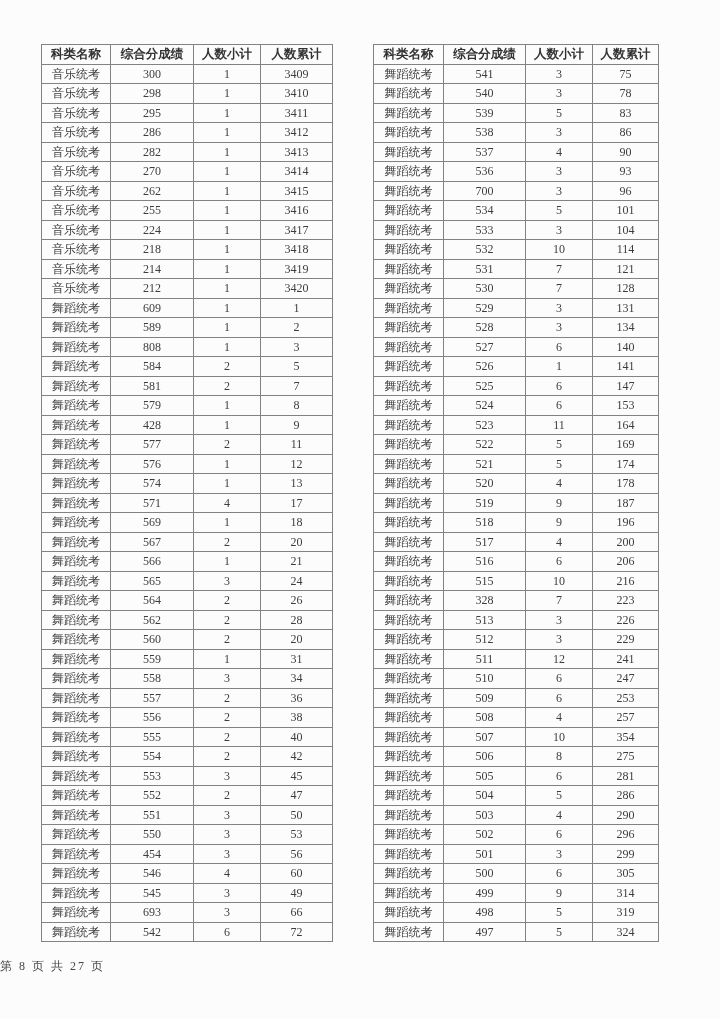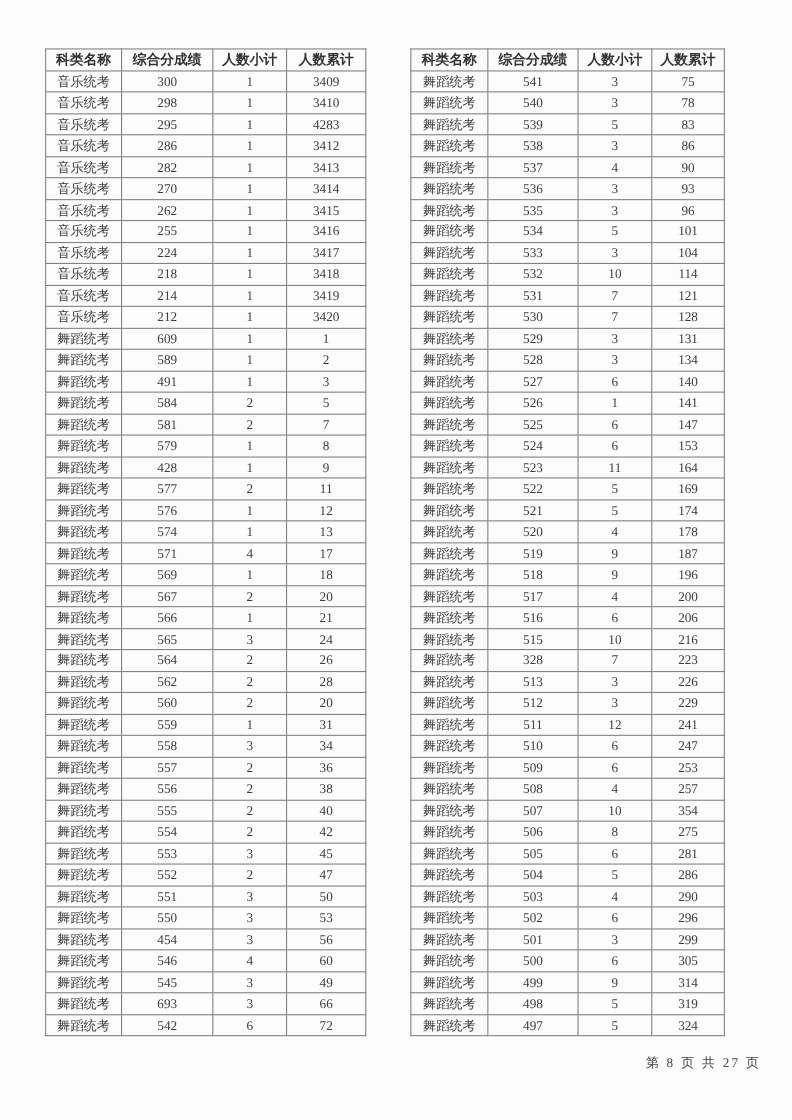--- a/index.html
+++ b/index.html
@@ -51,21 +51,21 @@
   }
   table.score-table td {
     color: #3d3d3d;
     font-weight: normal;
   }
   .footer {
     position: absolute;
     top: 958px;
     left: 0;
     width: 692px;
-    text-align: right;
+    text-align: left;
     font-size: 12px;
     color: #474747;
     letter-spacing: 2px;
   }
 </style>
 </head>
 <body>
 
 <div class="page">
 
@@ -95,21 +95,21 @@
           <tr>
             <td>音乐统考</td>
             <td>298</td>
             <td>1</td>
             <td>3410</td>
           </tr>
           <tr>
             <td>音乐统考</td>
             <td>295</td>
             <td>1</td>
-            <td>4283</td>
+            <td>3411</td>
           </tr>
           <tr>
             <td>音乐统考</td>
             <td>286</td>
             <td>1</td>
             <td>3412</td>
           </tr>
           <tr>
             <td>音乐统考</td>
             <td>282</td>
@@ -165,21 +165,21 @@
             <td>1</td>
           </tr>
           <tr>
             <td>舞蹈统考</td>
             <td>589</td>
             <td>1</td>
             <td>2</td>
           </tr>
           <tr>
             <td>舞蹈统考</td>
-            <td>491</td>
+            <td>808</td>
             <td>1</td>
             <td>3</td>
           </tr>
           <tr>
             <td>舞蹈统考</td>
             <td>584</td>
             <td>2</td>
             <td>5</td>
           </tr>
           <tr>
@@ -408,21 +408,21 @@
             <td>90</td>
           </tr>
           <tr>
             <td>舞蹈统考</td>
             <td>536</td>
             <td>3</td>
             <td>93</td>
           </tr>
           <tr>
             <td>舞蹈统考</td>
-            <td>535</td>
+            <td>700</td>
             <td>3</td>
             <td>96</td>
           </tr>
           <tr>
             <td>舞蹈统考</td>
             <td>534</td>
             <td>5</td>
             <td>101</td>
           </tr>
           <tr>

